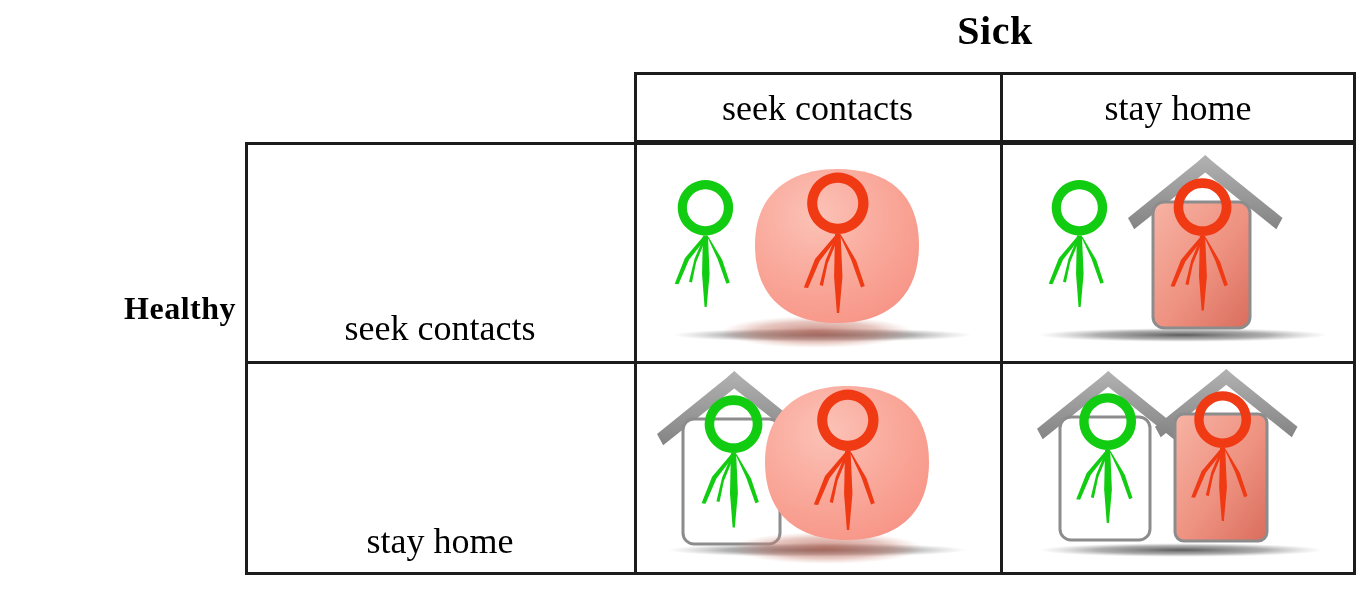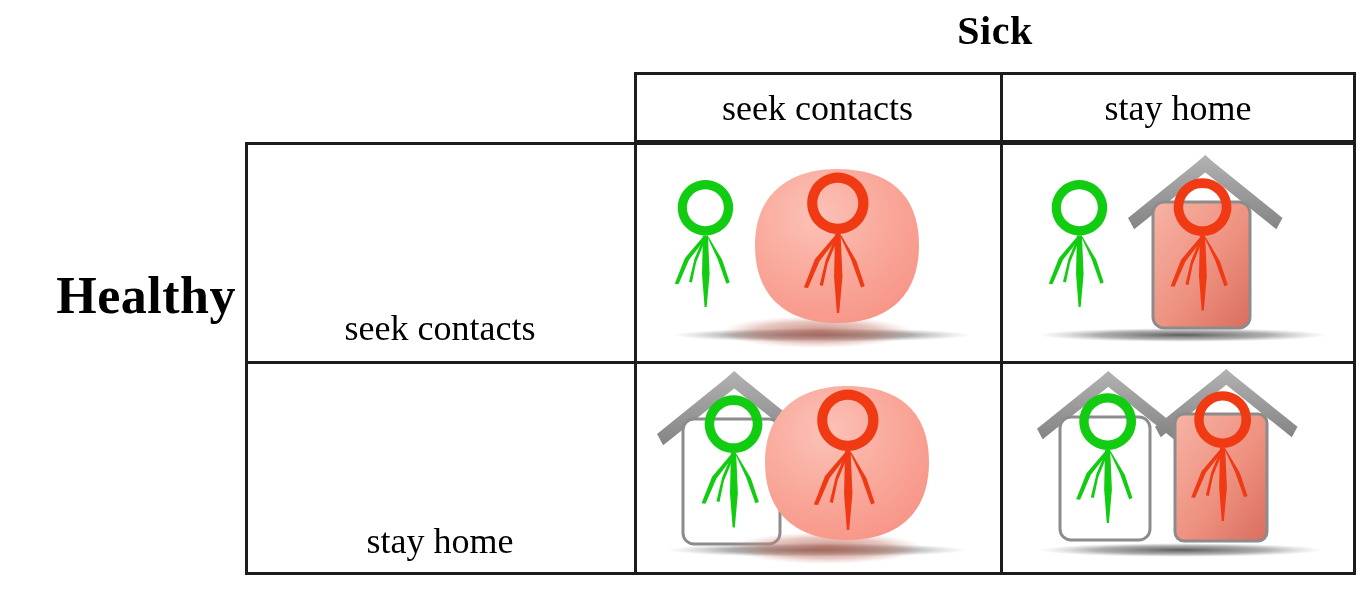--- a/index.html
+++ b/index.html
@@ -7,22 +7,22 @@
        font-family:"Liberation Serif","DejaVu Serif",serif;color:#000;}
   #stage{position:relative;width:1370px;height:590px;border-radius:19px;}
 
   
   .col-title{
     position:absolute; left:635px; top:8px; width:720px;
     text-align:center; font-weight:bold; font-size:40px; line-height:46px;
     letter-spacing:.5px;
   }
   .row-title{
-    position:absolute; left:0px; top:273px; width:236px;
-    text-align:right; font-weight:bold; font-size:52px; line-height:46px;
+    position:absolute; left:0px; top:285px; width:236px;
+    text-align:right; font-weight:bold; font-size:32px; line-height:46px;
     letter-spacing:.5px;
   }
 
   
   .frame{position:absolute;border:3px solid #1c1c1c;box-sizing:border-box;background:transparent;}
   #hdr-frame{left:634px; top:72px; width:722px; height:71px;}
   #body-frame{left:245px; top:142px; width:1111px; height:433px;}
 
   .vline{position:absolute;background:#1c1c1c;width:3px;}
   .hline{position:absolute;background:#1c1c1c;height:3px;}

